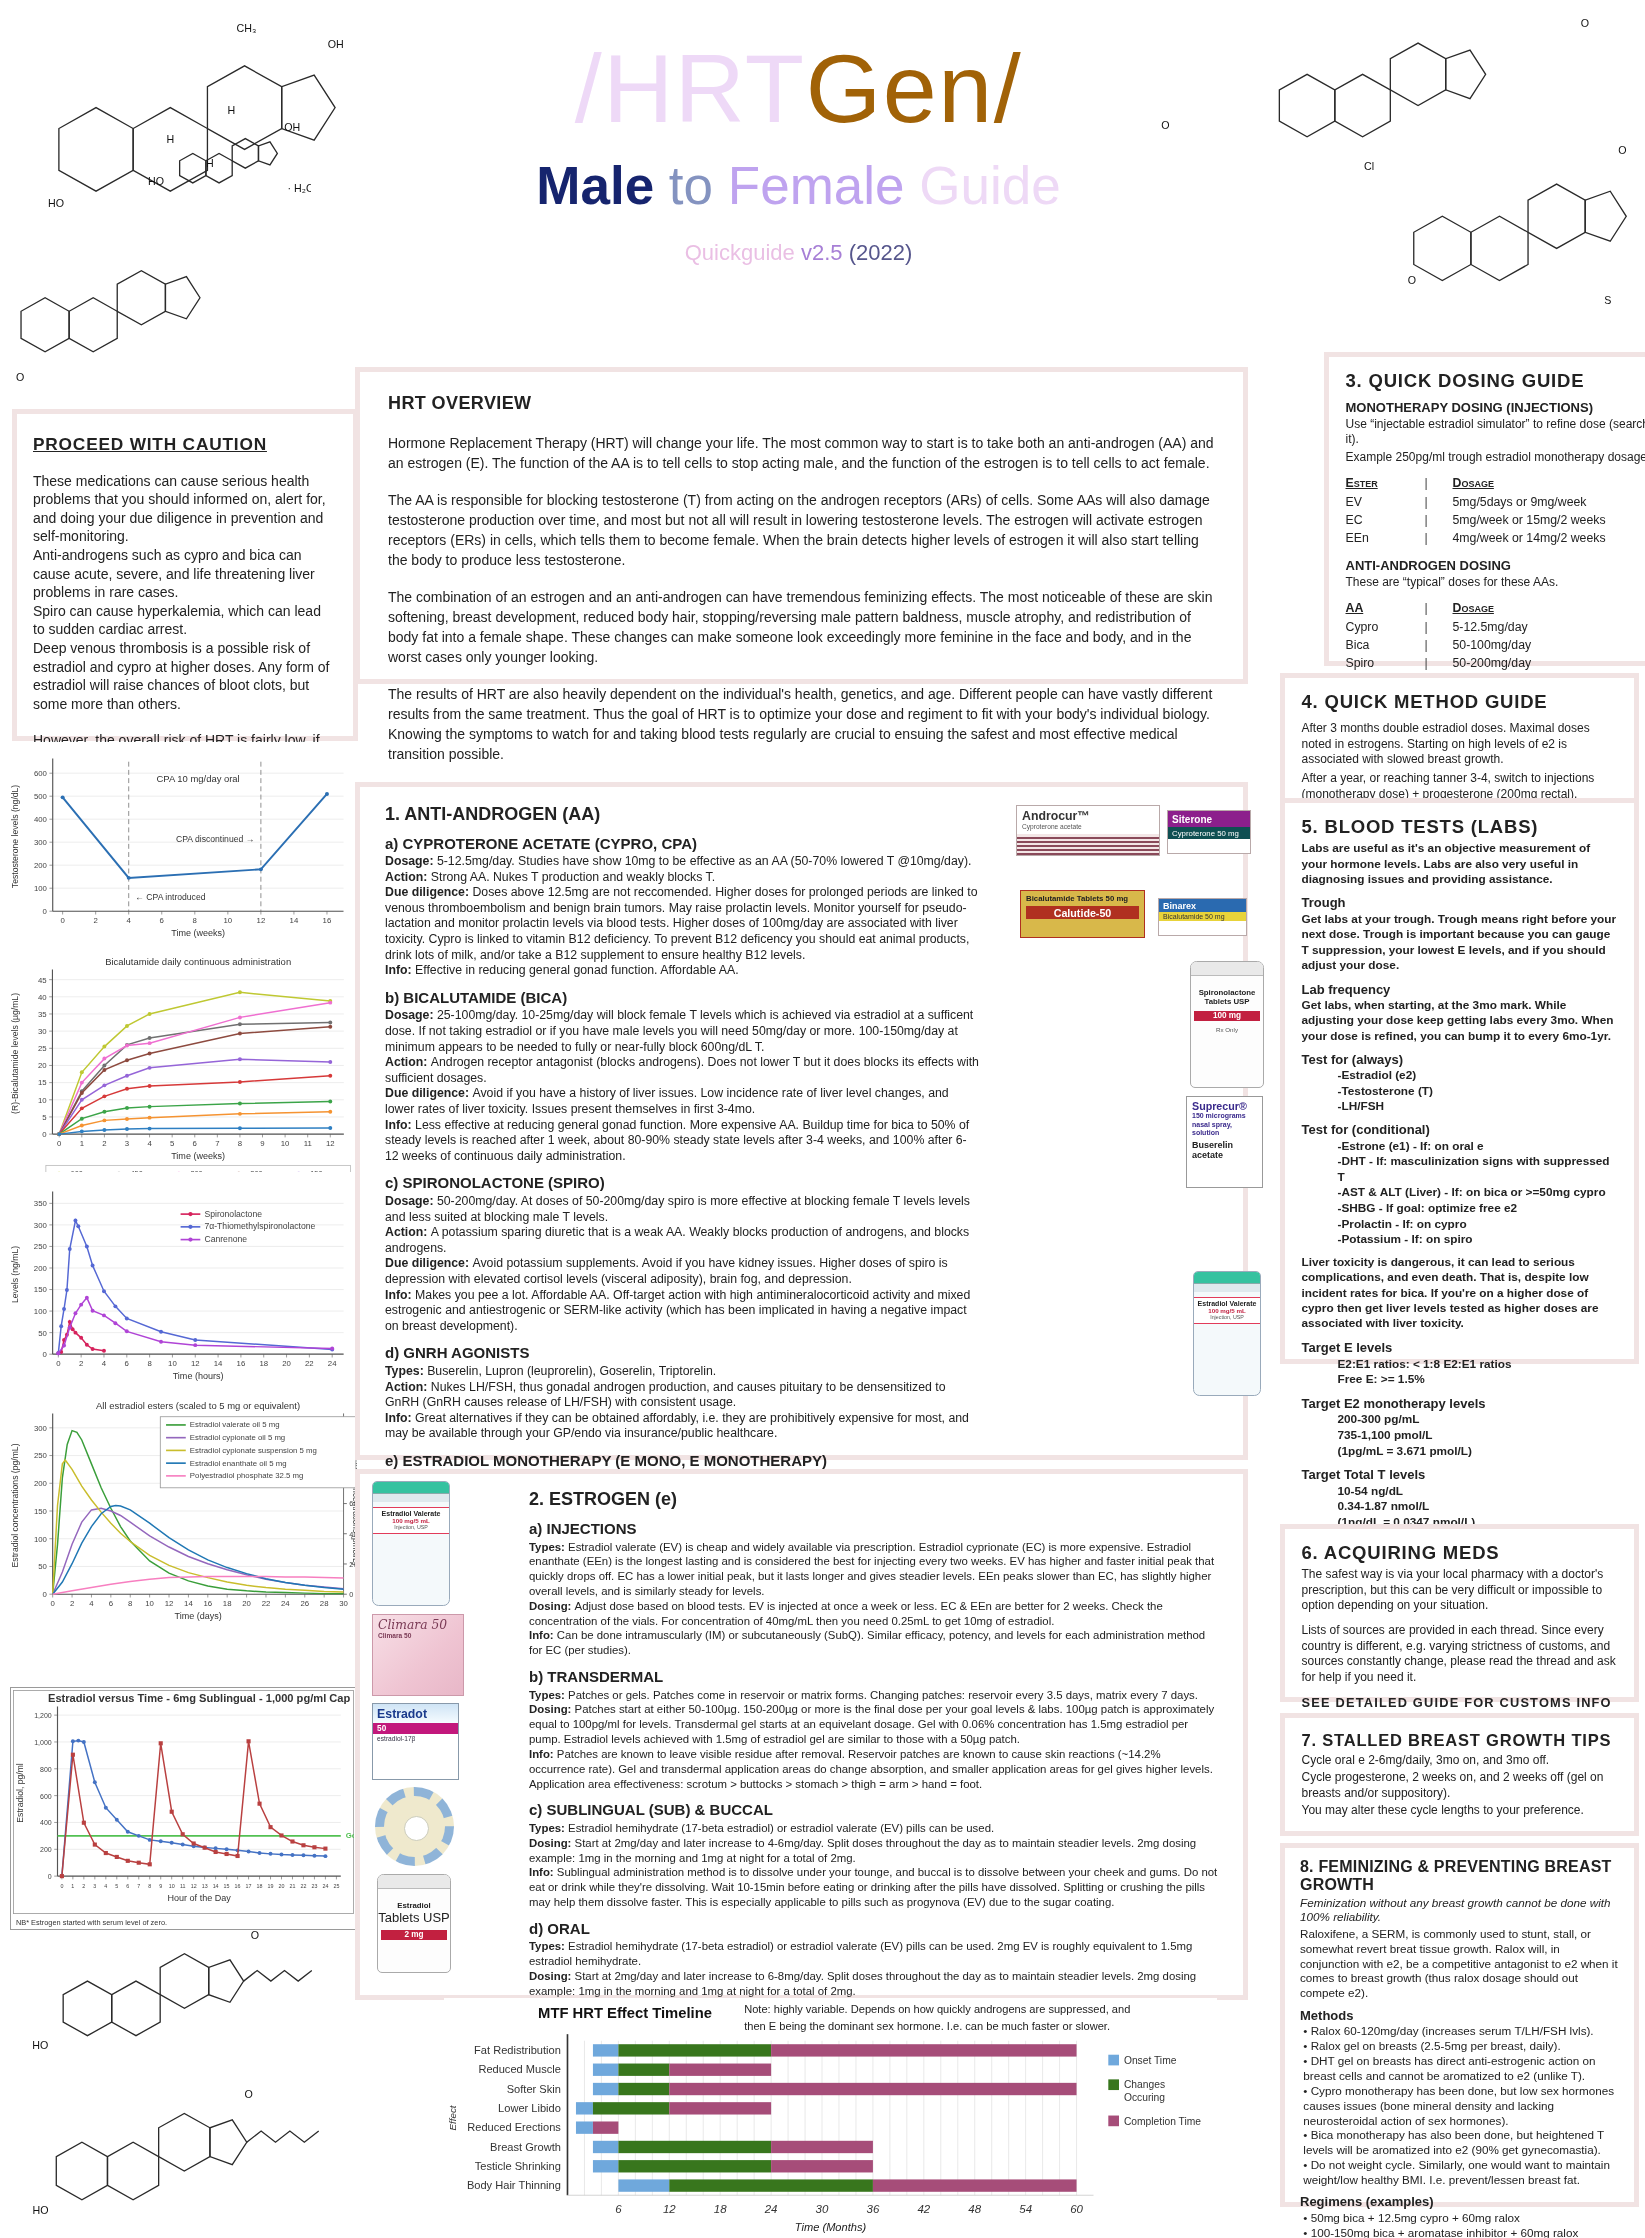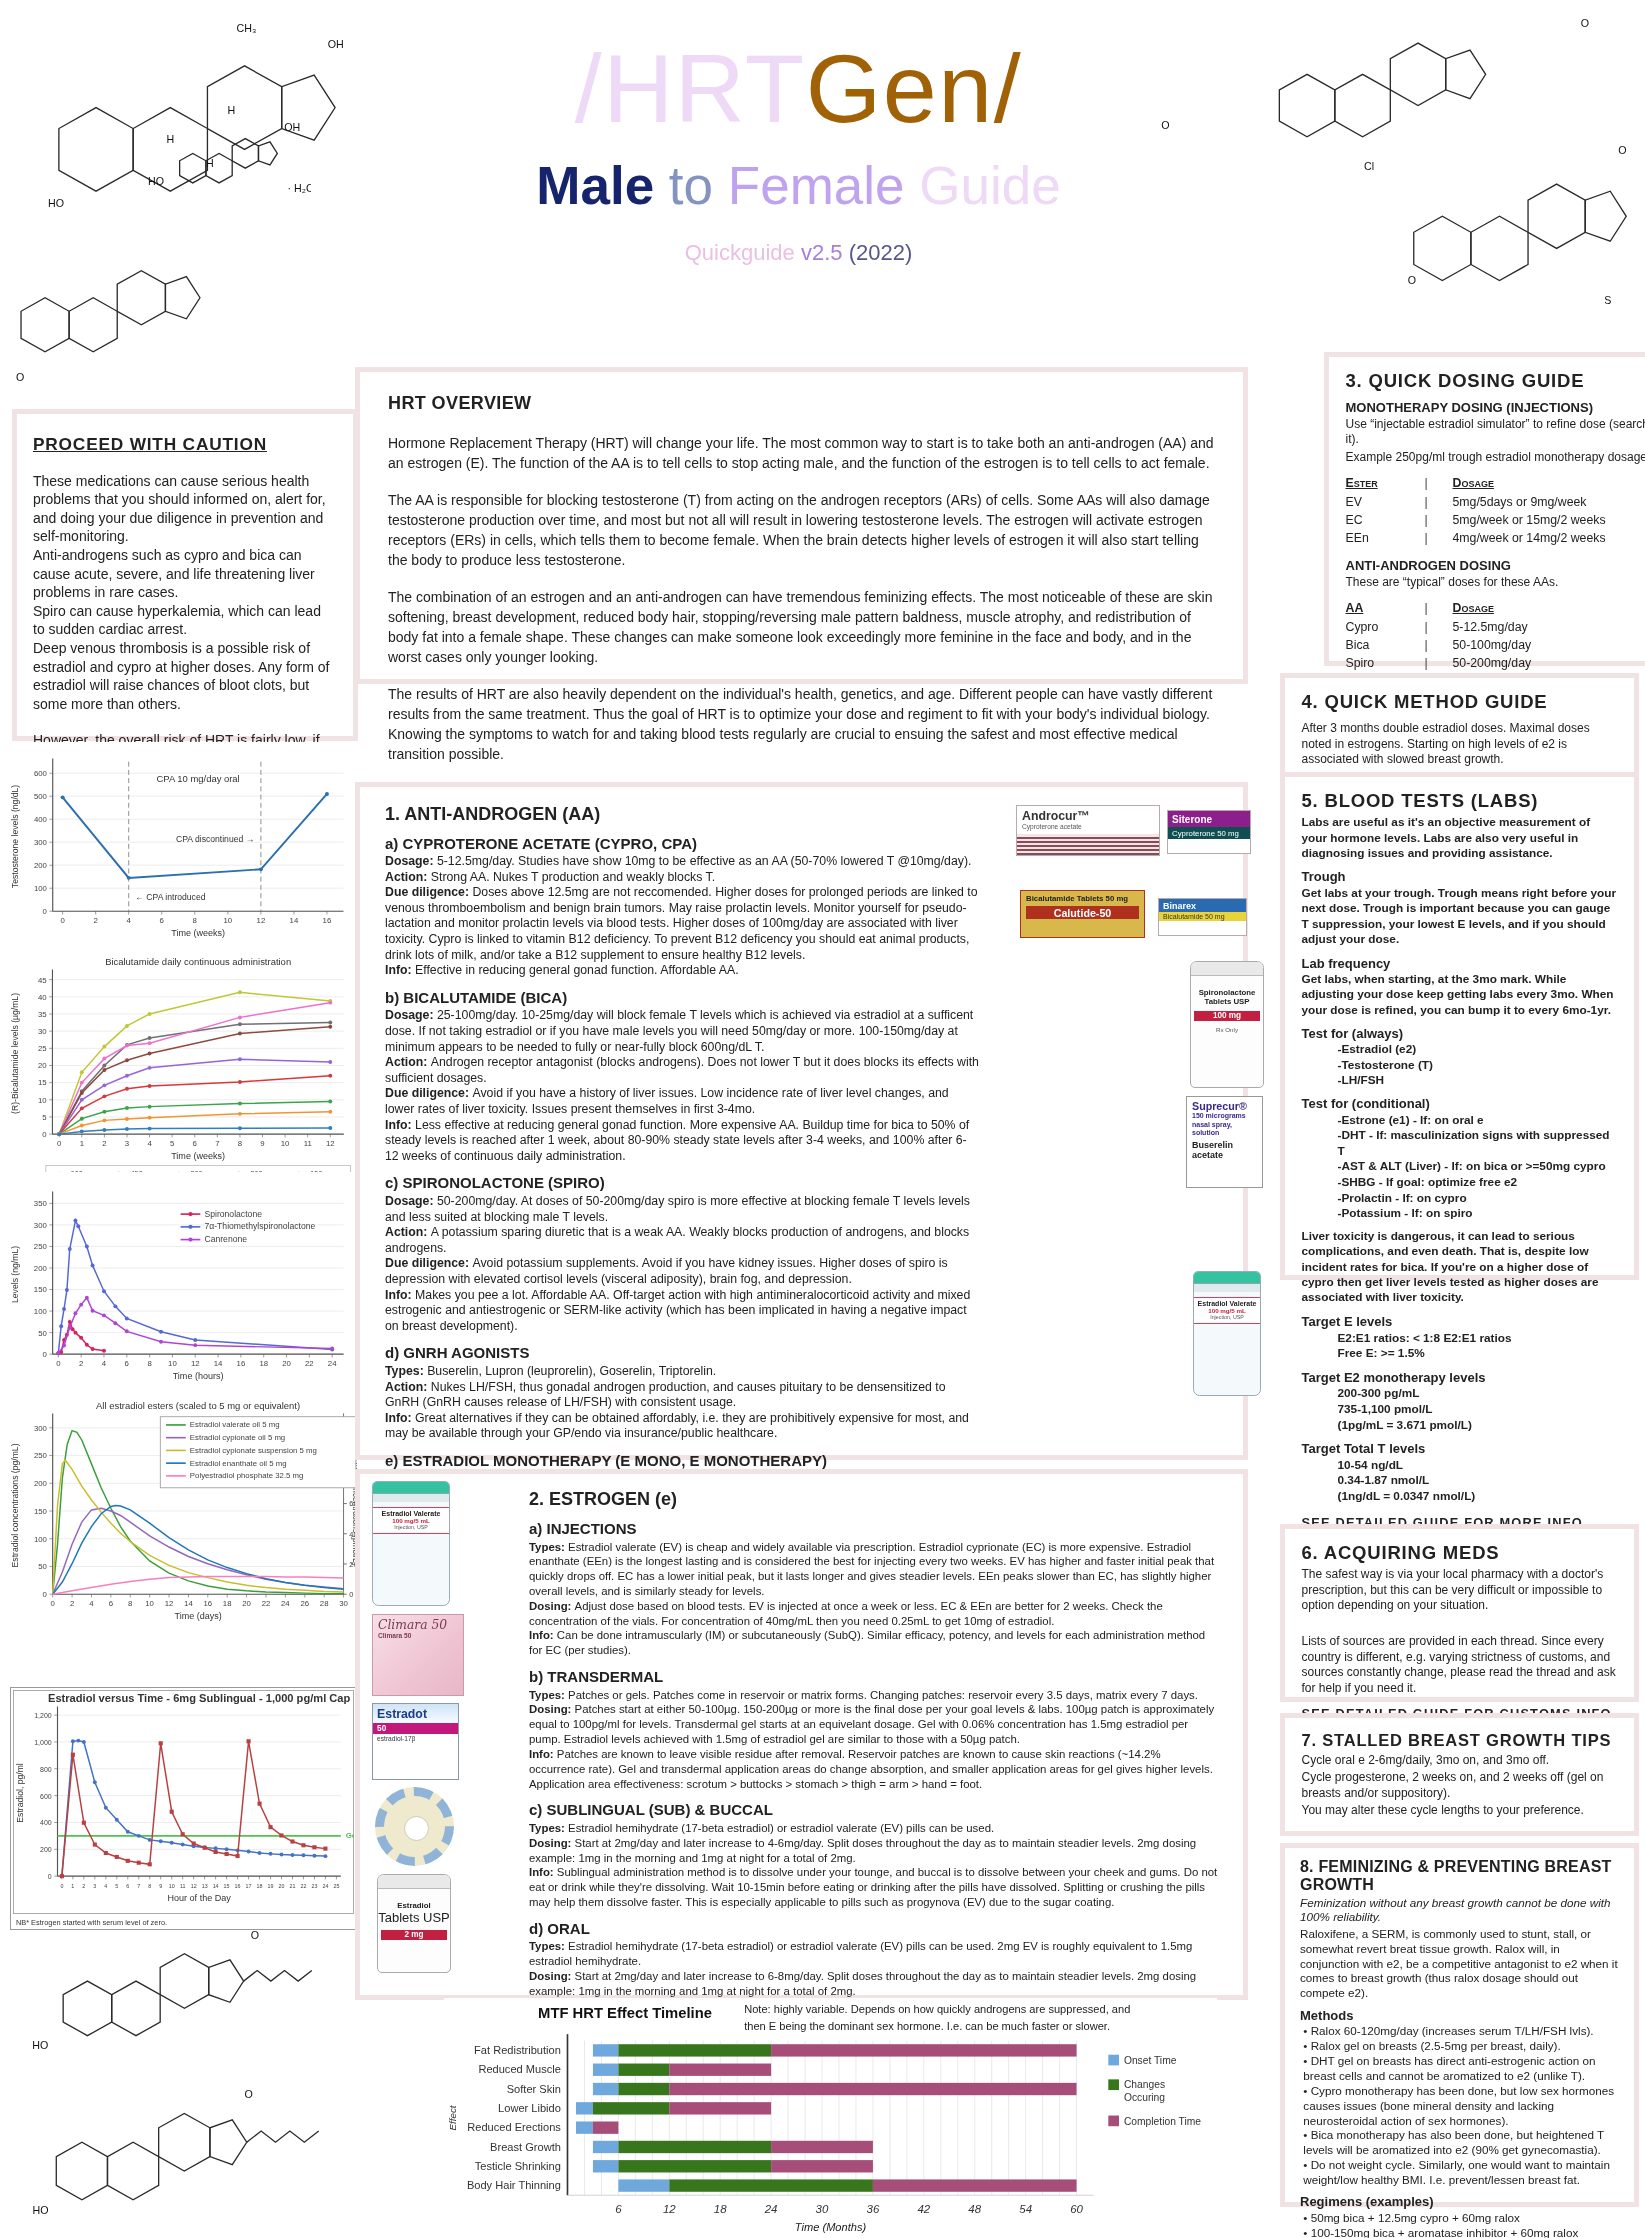--- a/index.html
+++ b/index.html
@@ -37,21 +37,21 @@
   .rs p{margin:0 0 9px;font-size:12px;line-height:1.3;}
   .rs h3{margin:8.2px 0 1.6px;font-size:13px;font-weight:bold;}
   .rs ul{margin:0 0 8.2px;padding-left:36px;list-style:none;font-size:12px;line-height:1.32;}
   .rs .foot{font-size:12.8px;letter-spacing:1.2px;margin-top:10px;font-weight:600;}
   .rtab{margin:5px 0 10px;font-size:12.3px;}
   .rtab .row{display:flex;line-height:1.5;}
   .rtab .c1{width:79px;} .rtab .bar{width:28px;color:#444;} .rtab .c2{flex:1;}
   .rtab .head .c1,.rtab .head .c2{font-weight:bold;font-variant:small-caps;text-decoration:underline;}
   #rs3{left:1324px;top:352px;width:359px;height:314px;}
   #rs4{left:1280px;top:673px;width:359px;height:135px;}
-  #rs5{left:1280px;top:772px;width:359px;height:508px;}
+  #rs5{left:1280px;top:798px;width:359px;height:566px;}
   #rs5 p, #rs5 ul{font-size:11.8px;margin-bottom:7.4px;font-weight:bold;}
   #rs6{left:1280px;top:1524px;width:359px;height:178px;}
   #rs7{left:1280px;top:1713px;width:359px;height:123px;}
   #rs8{left:1280px;top:1843px;width:359px;height:364px;padding:10px 15px;}
   #rs8 h2{font-size:16px;letter-spacing:0.2px;}
   #rs8 p,#rs8 ul{font-size:11.7px;line-height:1.27;margin-bottom:6.6px;}
   #rs8 ul{padding-left:3.3px;}
   .italic{font-style:italic;}
   
   .chartbox{position:absolute;background:#fff;}
@@ -1086,21 +1086,21 @@
     <ul>
       <li>10-54 ng/dL</li>
       <li>0.34-1.87 nmol/L</li>
       <li>(1ng/dL = 0.0347 nmol/L)</li>
     </ul>
     <div class="foot">SEE DETAILED GUIDE FOR MORE INFO</div>
   </div>
 
   <div class="panel rs" id="rs6">
     <h2 style="margin-bottom:3.3px">6. ACQUIRING MEDS</h2>
-    <p style="margin-bottom:20px">The safest way is via your local pharmacy with a doctor's prescription, but this can be very difficult or impossible to option depending on your situation.</p>
+    <p style="margin-bottom:9px">The safest way is via your local pharmacy with a doctor's prescription, but this can be very difficult or impossible to option depending on your situation.</p>
     <p>Lists of sources are provided in each thread. Since every country is different, e.g. varying strictness of customs, and sources constantly change, please read the thread and ask for help if you need it.</p>
     <div class="foot">SEE DETAILED GUIDE FOR CUSTOMS INFO</div>
   </div>
 
   <div class="panel rs" id="rs7">
     <h2 style="font-size:16.5px;margin-bottom:3.3px">7. STALLED BREAST GROWTH TIPS</h2>
     <p style="margin-bottom:1.6px">Cycle oral e 2-6mg/daily, 3mo on, and 3mo off.</p>
     <p style="margin-bottom:1.6px">Cycle progesterone, 2 weeks on, and 2 weeks off (gel on breasts and/or suppository).</p>
     <p>You may alter these cycle lengths to your preference.</p>
   </div>

